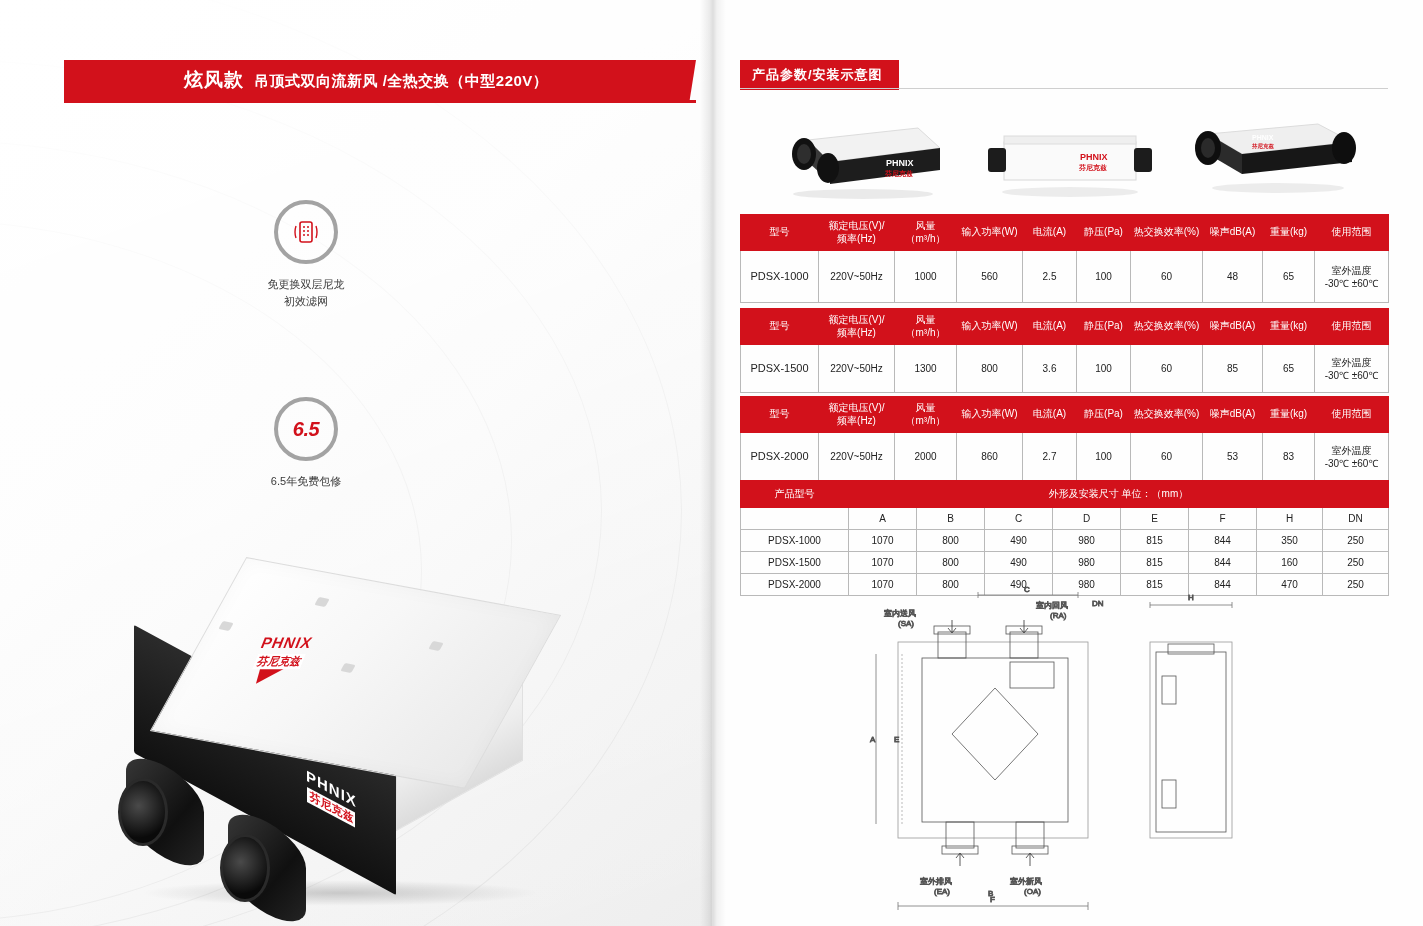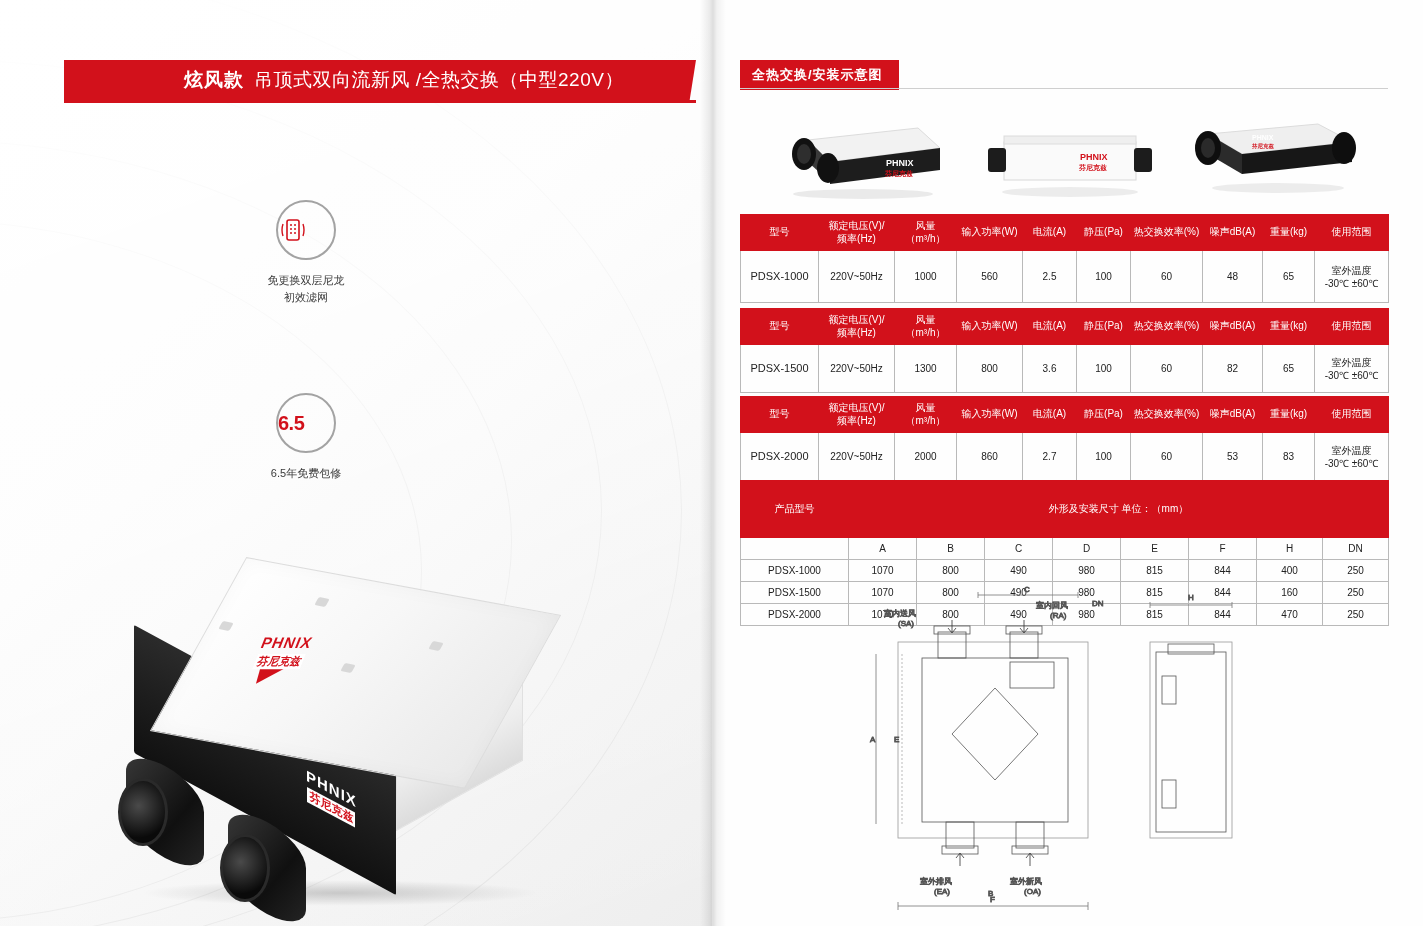--- a/index.html
+++ b/index.html
@@ -63,22 +63,22 @@
     gap: 10px;
     padding-left: 120px;
     color: #ffffff;
   }
   .banner-title {
     font-size: 19px;
     font-weight: bold;
     letter-spacing: 1px;
   }
   .banner-sub {
-    font-size: 19px;
-    font-weight: normal;
+    font-size: 15px;
+    font-weight: bold;
     letter-spacing: 0.5px;
   }
   .banner-underline {
     position: absolute;
     left: 64px; top: 100px;
     width: 632px; height: 3px;
     background: #d2111b;
   }
 
   
@@ -88,26 +88,28 @@
     width: 280px;
   }
   .feat-row { display: flex; }
   .feat {
     width: 140px;
     text-align: center;
   }
   .feat .circle {
     width: 56px; height: 56px;
     border-radius: 50%;
-    border: 2px solid #a3a3a3;
+    border: 4px solid #a3a3a3;
     margin: 0 auto 12px auto;
     position: relative;
     display: flex;
     align-items: center;
+    justify-content: center;
     color: #d2111b;
+    font-style: italic;
   }
   .feat .label {
     font-size: 11px;
     line-height: 1.5;
     color: #3a3a3a;
     white-space: pre-line;
   }
   .feat-gap { height: 88px; }
   .big-num {
     font-size: 20px;
@@ -269,21 +271,21 @@
   table.dims {
     position: absolute;
     left: 740px; top: 480px;
     width: 648px;
     border-collapse: collapse;
     font-size: 10px;
     table-layout: fixed;
   }
   table.dims th.red {
     background: #d2111b; color: #fff; font-weight: normal;
-    border: 1px solid #d2111b; padding: 21px 2px;
+    border: 1px solid #d2111b; padding: 6px 2px;
   }
   table.dims td, table.dims th.plain {
     border: 1px solid #b9b9b9;
     text-align: center;
     padding: 5px 2px;
     font-weight: normal;
     color: #222;
   }
 
   
@@ -373,21 +375,21 @@
     </div>
 
     <div class="duct duct1"></div>
     <div class="duct duct2"></div>
     <div class="duct-cap dc1"></div>
     <div class="duct-cap dc2"></div>
   </div>
 
   <div class="spine"></div>
 
-  <div class="right-tab">全热交换/安装示意图</div>
+  <div class="right-tab">产品参数/安装示意图</div>
   <div class="right-tab-line"></div>
 
   <div class="mini-products">
 
     <svg class="mini m1" viewBox="0 0 180 96">
       <ellipse cx="95" cy="88" rx="70" ry="5" fill="#00000014"></ellipse>
       <polygon points="40,34 150,22 172,42 62,56" fill="#f2f2f2" stroke="#dcdcdc"></polygon>
       <polygon points="40,34 62,56 62,76 40,56" fill="#3a3a3a"></polygon>
       <polygon points="62,56 172,42 172,64 62,78" fill="#1d1d1d"></polygon>
       <ellipse cx="36" cy="48" rx="12" ry="16" fill="#111"></ellipse>
@@ -491,21 +493,21 @@
       <th>使用范围</th>
     </tr>
     <tr style="height:48px">
       <td class="model">PDSX-1500</td>
       <td>220V~50Hz</td>
       <td>1300</td>
       <td>800</td>
       <td>3.6</td>
       <td>100</td>
       <td>60</td>
-      <td>82</td>
+      <td>85</td>
       <td>65</td>
       <td style="white-space:pre-line">室外温度
 -30℃ ±60℃</td>
     </tr>
   </tbody>
     </table>
 
   <table class="spec t3">
     <colgroup>
       <col style="width:78px">
@@ -578,21 +580,21 @@
       <th class="plain">DN</th>
     </tr>
     <tr>
       <td>PDSX-1000</td>
       <td>1070</td>
       <td>800</td>
       <td>490</td>
       <td>980</td>
       <td>815</td>
       <td>844</td>
-      <td>400</td>
+      <td>350</td>
       <td>250</td>
     </tr>
     <tr>
       <td>PDSX-1500</td>
       <td>1070</td>
       <td>800</td>
       <td>490</td>
       <td>980</td>
       <td>815</td>
       <td>844</td>

